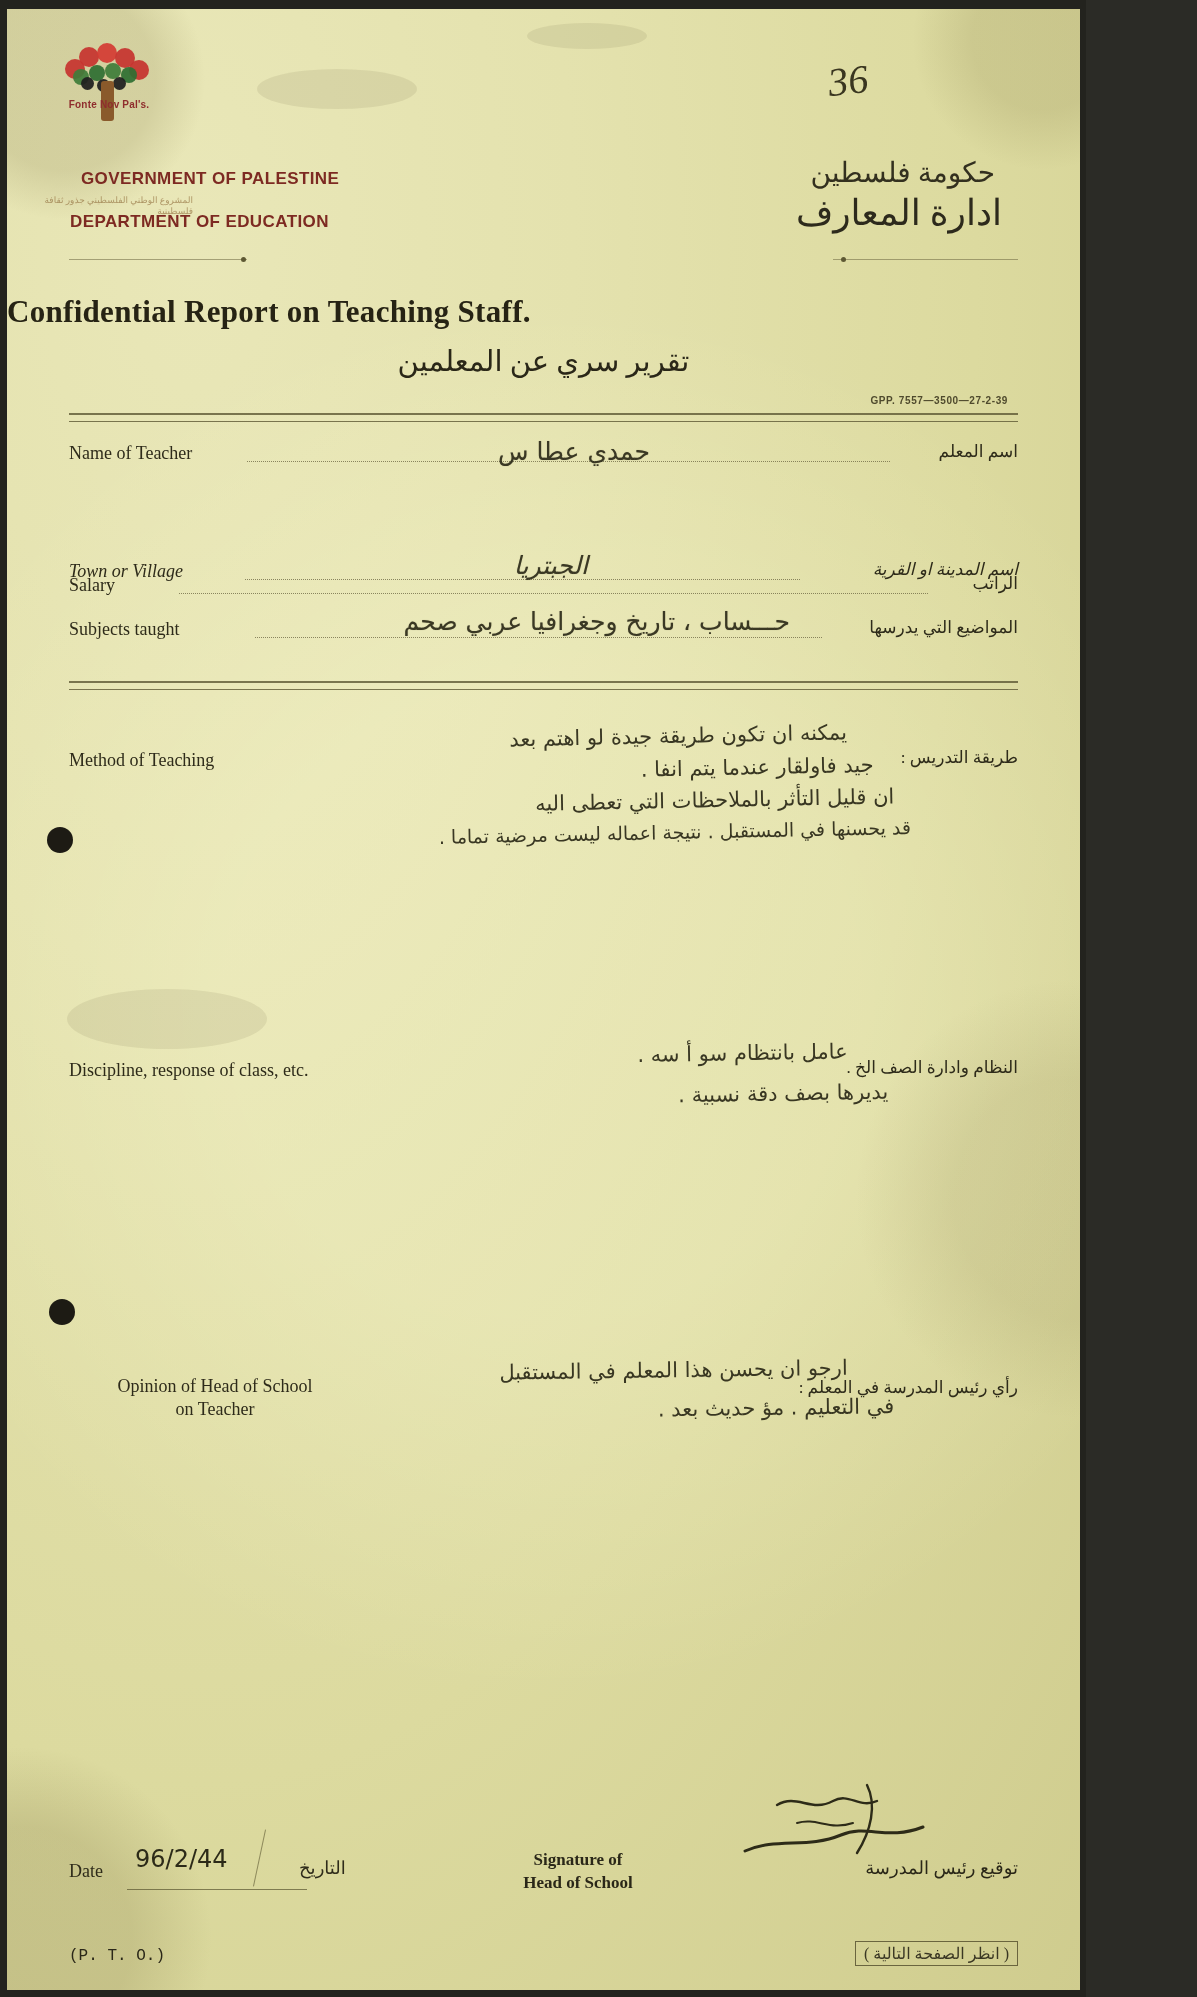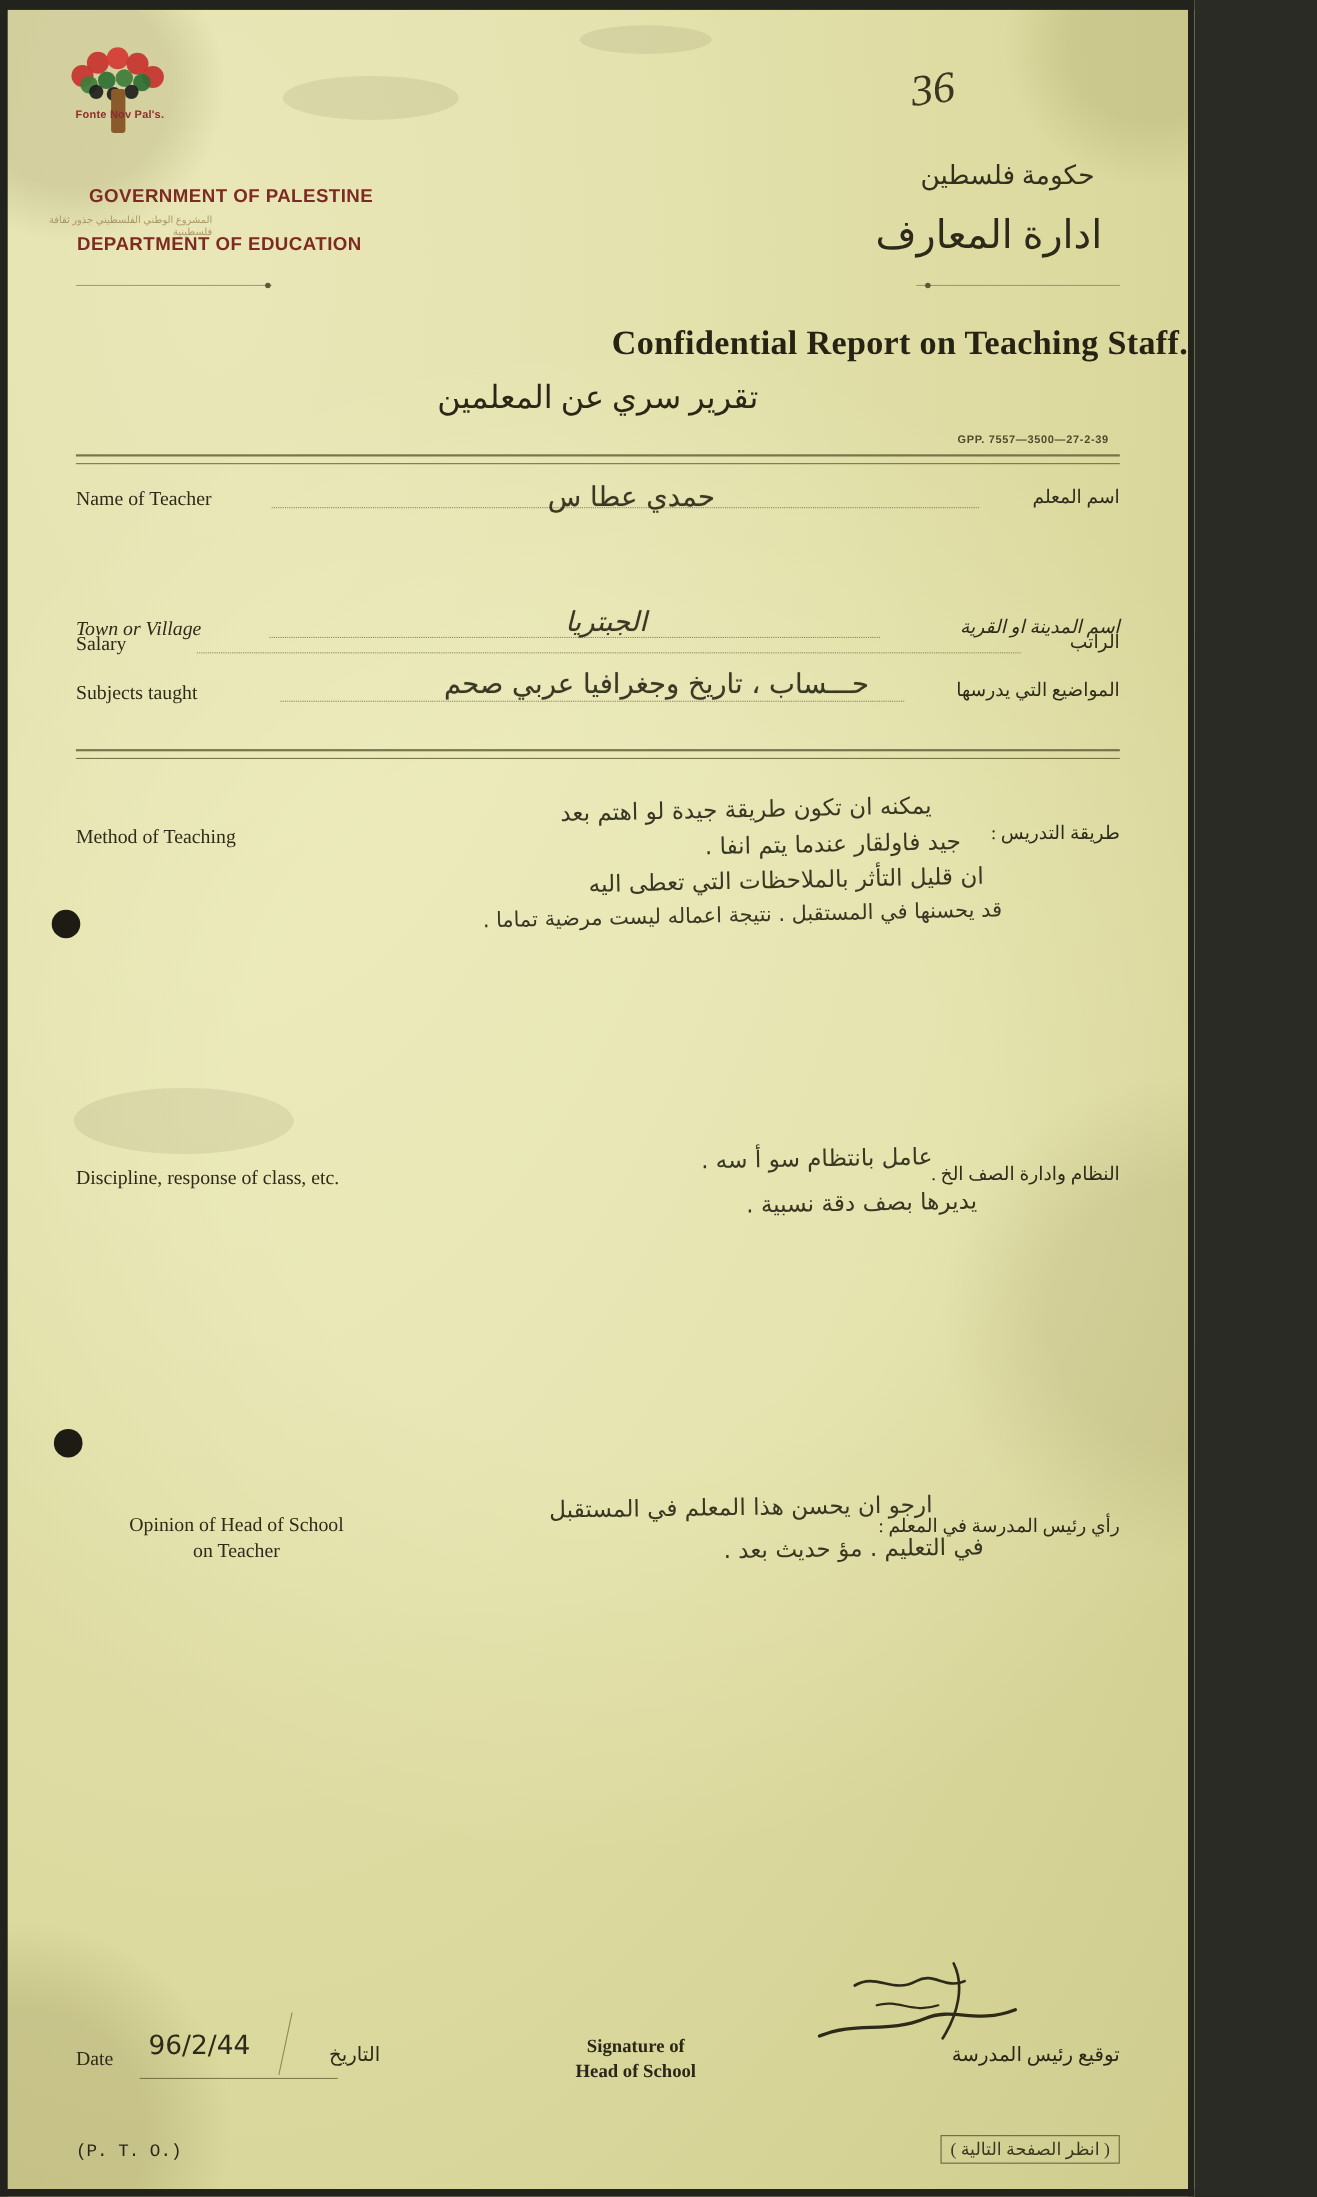--- a/index.html
+++ b/index.html
@@ -117,22 +117,22 @@
     top: 203px;
     font-family: "Liberation Sans", sans-serif;
     font-size: 17px;
     font-weight: bold;
     color: #7d2a22;
     letter-spacing: .4px;
   }
   .ar-gov {
     position: absolute;
     right: 85px;
-    top: 136px;
-    font-size: 24px;
+    top: 147px;
+    font-size: 28px;
     color: #33301f;
     text-align: right;
   }
   .ar-dept {
     position: absolute;
     right: 78px;
     top: 183px;
     font-size: 36px;
     color: #2d2a1c;
     text-align: right;
@@ -163,21 +163,21 @@
     background: #5d5833;
     top: 248px;
   }
   .hdr-dot.l { left: 234px; }
   .hdr-dot.r { right: 234px; }
 
   .title-en {
     position: absolute;
     left: 0; right: 0;
     top: 285px;
-    text-align: right;
+    text-align: left;
     font-family: "Liberation Serif", serif;
     font-weight: bold;
     font-size: 31px;
     color: #262314;
     letter-spacing: .3px;
   }
   .title-ar {
     position: absolute;
     left: 0; right: 0;
     top: 335px;

